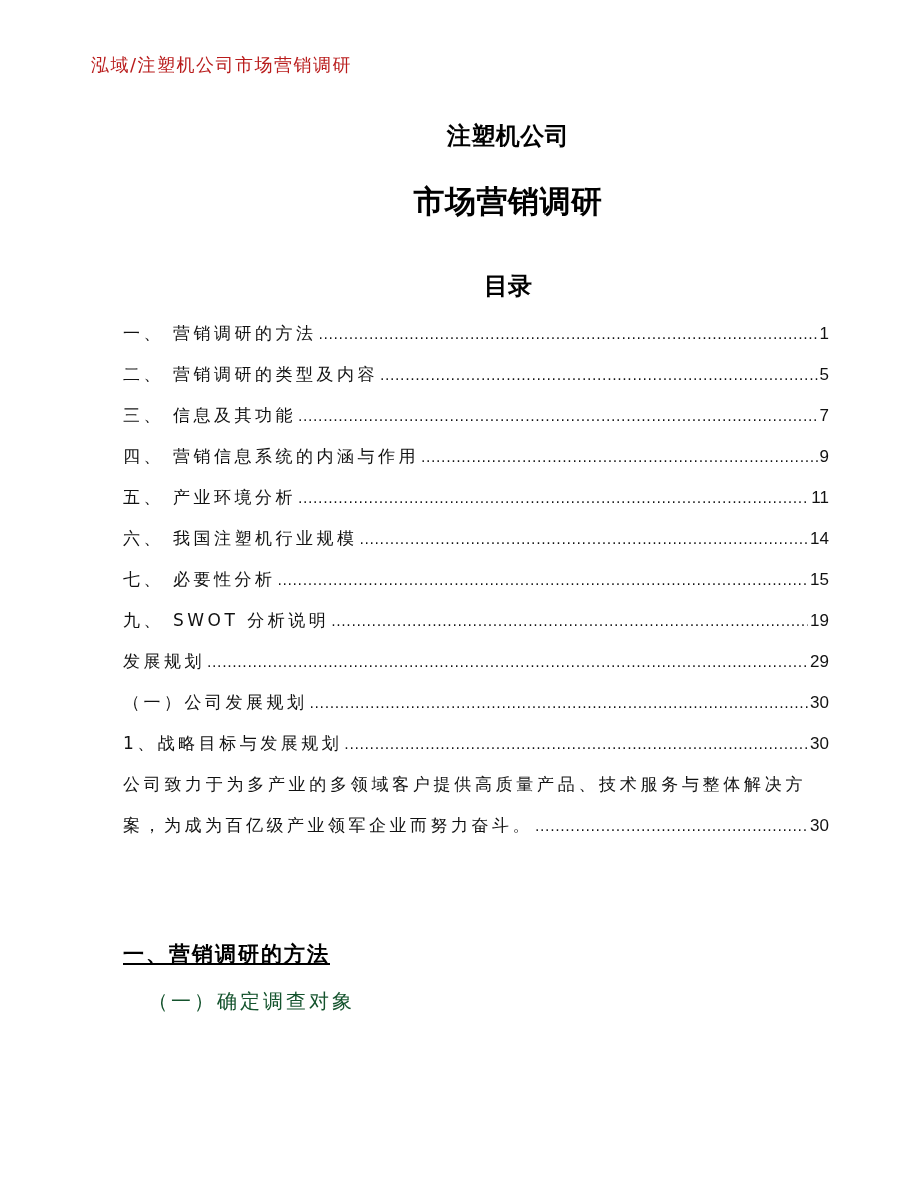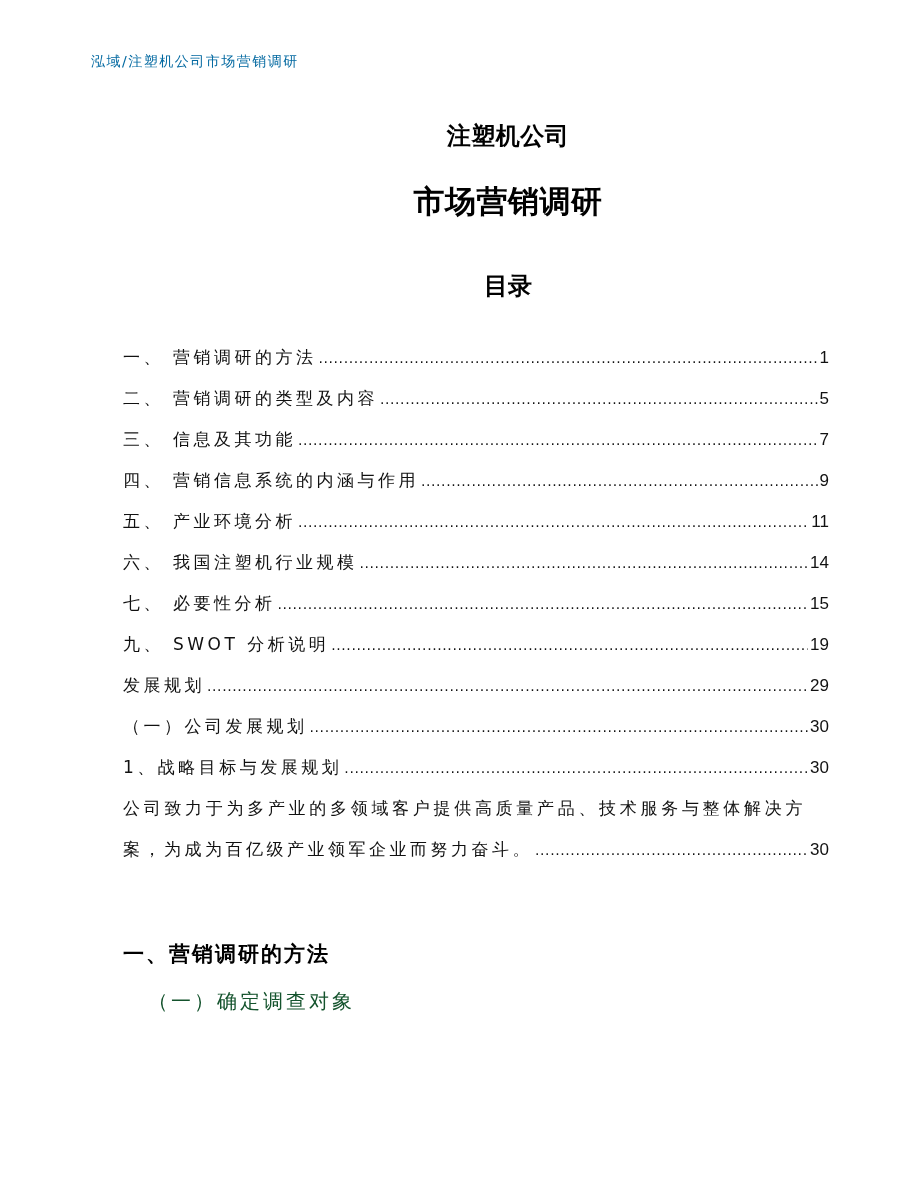--- a/index.html
+++ b/index.html
@@ -1,30 +1,30 @@
 <!DOCTYPE html>
 <html><head>
 <meta charset="utf-8">
 <style>
   html, body { margin: 0; padding: 0; background: #ffffff; }
   body { width: 920px; height: 1191px; position: relative; overflow: hidden;
          font-family: "DejaVu Sans", "Liberation Sans", sans-serif; color: #111; }
-  .header { position: absolute; left: 91px; top: 53px; font-size: 14px; color: #0369a1; letter-spacing: 1.5px; }
+  .header { position: absolute; left: 91px; top: 53px; font-size: 18px; color: #b91c1c; letter-spacing: 1.5px; }
   .title { position: absolute; left: 0; width: 920px; text-align: center; font-weight: bold; color: #000; padding-left: 48px; }
   .t1 { top: 120px; font-size: 24px; letter-spacing: 0.5px; }
   .t2 { top: 181px; font-size: 31px; letter-spacing: 0.5px; }
   .toc-h { top: 270px; font-size: 24px; }
-  .toc { position: absolute; left: 123px; top: 322px; width: 706px; margin-top: 24px; }
+  .toc { position: absolute; left: 123px; top: 322px; width: 706px; }
   .toc-row { display: flex; align-items: baseline; height: 41px; font-size: 17px; letter-spacing: 3.5px; color: #111; }
   .toc-row .lbl { white-space: nowrap; }
   .toc-row .dots { flex: 1; overflow: hidden; white-space: nowrap; letter-spacing: 0; margin: 0 2px; }
   .toc-row .dots::after { content: "........................................................................................................................................................................................................................................"; font-size: 14px; letter-spacing: 0.6px; }
   .toc-row .pg { letter-spacing: 0; font-family: "Liberation Sans", sans-serif; font-size: 17px; }
   .para-line { height: 41px; font-size: 17px; letter-spacing: 3.7px; white-space: nowrap; }
-  .h1 { position: absolute; left: 123px; top: 940px; font-size: 21px; font-weight: bold; letter-spacing: 2px; color: #000; }
+  .h1 { position: absolute; left: 123px; top: 940px; font-size: 21px; font-weight: bold; letter-spacing: 2px; color: #000; text-decoration: underline; }
   .h2 { position: absolute; left: 148px; top: 988px; font-size: 20px; letter-spacing: 3px; color: #14532d; text-align: right; }
 </style>
 </head>
 <body>
 
 <div class="header">泓域/注塑机公司市场营销调研</div>
 
 <div class="title t1">注塑机公司</div>
 <div class="title t2">市场营销调研</div>
 

